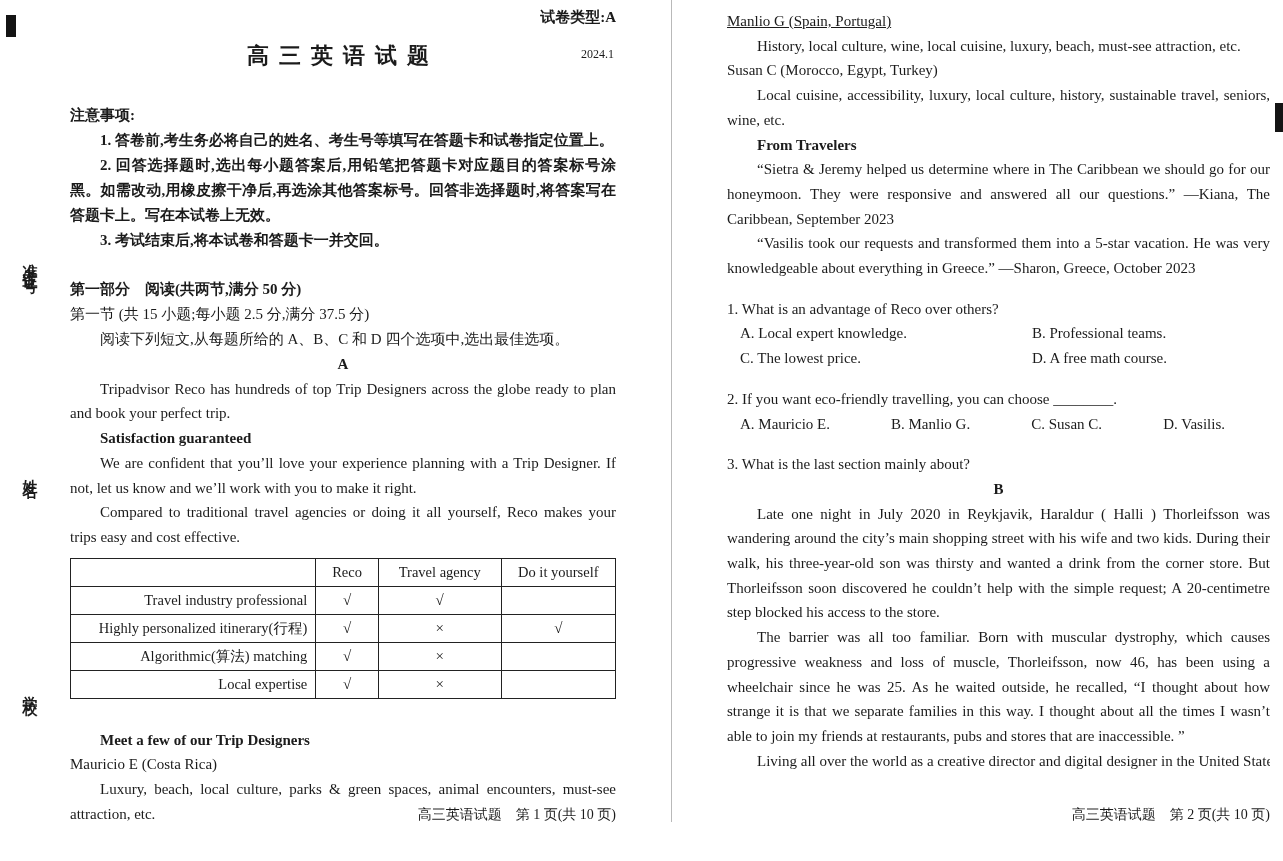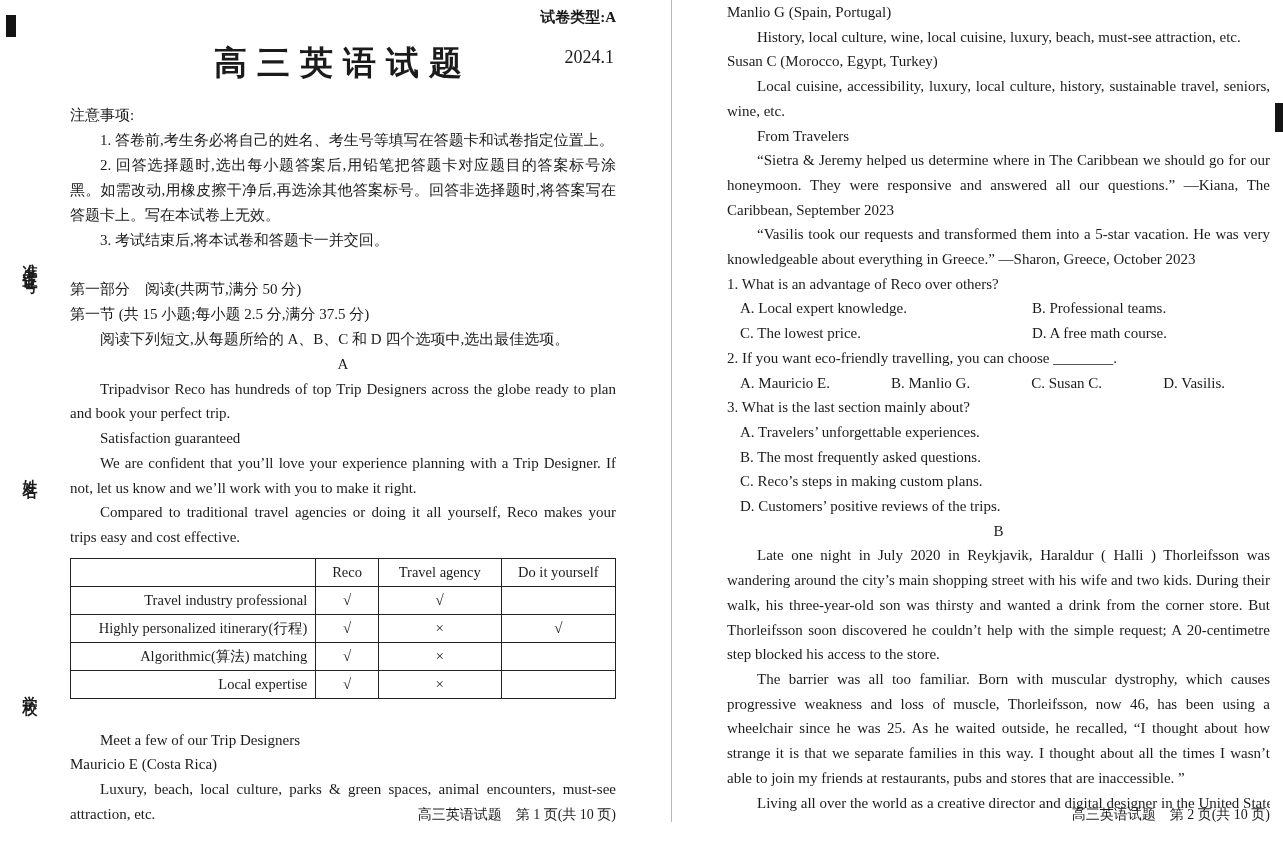--- a/index.html
+++ b/index.html
@@ -24,44 +24,44 @@
   .ml-1 { top:252px; }
   .ml-2 { top:467px; }
   .ml-3 { top:684px; }
 
   .page { position:absolute; top:0; height:834px; }
   .page-left  { left:70px;  width:546px; }
   .page-right { left:727px; width:543px; }
 
   .paper-type { text-align:right; font-weight:bold; padding-top:8px; font-size:15px; }
   .title-row { position:relative; margin-top:14px; height:38px; }
-  h1.title { text-align:center; font-size:33px; letter-spacing:10px; font-weight:bold; }
-  .date { position:absolute; right:2px; top:6px; font-size:18px; font-weight:normal; }
+  h1.title { text-align:center; font-size:22px; letter-spacing:10px; font-weight:bold; }
+  .date { position:absolute; right:2px; top:6px; font-size:12px; font-weight:normal; }
 
   p.cn { line-height:25px; }
-  .bold { font-weight:normal; }
+  .bold { font-weight:bold; }
   .indent { text-indent:2em; }
   .just { text-align:justify; }
   p.en { line-height:24.7px; font-size:15px; }
   .center { text-align:center; }
   .mt-lg { margin-top:24px; }
   .mt-md { margin-top:29px; }
   .clip-line { white-space:nowrap; overflow:hidden; }
 
   table.compare { border-collapse:collapse; width:100%; margin-top:8px; font-size:14.5px;padding-left:32px; }
   .compare col.c0 { width:45%; }
   .compare col.c1 { width:11.5%; }
   .compare col.c2 { width:22.5%; }
   .compare col.c3 { width:21%; }
   .compare th, .compare td { border:1px solid #222; height:28px; padding:0 8px; font-weight:normal; }
   .compare th { text-align:center; }
   .compare td { text-align:right; }
   .compare td.mark { text-align:center; font-size:15px; }
 
-  .question { margin-top:0; }
+  .question { margin-top:16px; }
   .stem { line-height:24.7px; }
   .opt-2col { display:grid; grid-template-columns:292px auto; padding-left:13px; }
   .opt-2col span { line-height:24.7px; }
   .opt-row { display:flex; justify-content:space-between; padding-left:13px; padding-right:45px; }
   .opt-row span { line-height:24.7px; }
   .opt-stack { padding-left:13px; }
   .opt-stack div { line-height:24.7px; }
 
   .footer { position:absolute; bottom:10px; width:100%; text-align:right; font-size:14px; }
 </style>
@@ -144,21 +144,21 @@
   </table>
 
   <p class="en bold indent mt-md">Meet a few of our Trip Designers</p>
   <p class="en">Mauricio E (Costa Rica)</p>
   <p class="en indent just">Luxury, beach, local culture, parks &amp; green spaces, animal encounters, must-see attraction, etc.</p>
 
   <div class="footer">高三英语试题　第 1 页(共 10 页)</div>
 </div>
 
 <div class="page page-right">
-  <p class="en" style="">Manlio G (Spain, Portugal)</p>
+  <p class="en" style="padding-top:9px;text-decoration:underline;">Manlio G (Spain, Portugal)</p>
   <p class="en indent just">History, local culture, wine, local cuisine, luxury, beach, must-see attraction, etc.</p>
   <p class="en">Susan C (Morocco, Egypt, Turkey)</p>
   <p class="en indent just">Local cuisine, accessibility, luxury, local culture, history, sustainable travel, seniors, wine, etc.</p>
 
   <p class="en bold indent">From Travelers</p>
   <p class="en indent just">“Sietra &amp; Jeremy helped us determine where in The Caribbean we should go for our honeymoon. They were responsive and answered all our questions.” —Kiana, The Caribbean, September 2023</p>
   <p class="en indent just">“Vasilis took our requests and transformed them into a 5-star vacation. He was very knowledgeable about everything in Greece.” —Sharon, Greece, October 2023</p>
 
   <div class="question">
     <div class="en stem">1. What is an advantage of Reco over others?</div>
@@ -175,26 +175,20 @@
     <div class="opt-row">
       <span>A. Mauricio E.</span>
       <span>B. Manlio G.</span>
       <span>C. Susan C.</span>
       <span>D. Vasilis.</span>
     </div>
   </div>
 
   <div class="question">
     <div class="en stem">3. What is the last section mainly about?</div>
-    <div class="opt-stack">
-      <div>A. Travelers’ unforgettable experiences.</div>
-      <div>B. The most frequently asked questions.</div>
-      <div>C. Reco’s steps in making custom plans.</div>
-      <div>D. Customers’ positive reviews of the trips.</div>
-    </div>
   </div>
 
   <p class="en center bold">B</p>
   <p class="en indent just">Late one night in July 2020 in Reykjavik, Haraldur ( Halli ) Thorleifsson was wandering around the city’s main shopping street with his wife and two kids. During their walk, his three-year-old son was thirsty and wanted a drink from the corner store. But Thorleifsson soon discovered he couldn’t help with the simple request; A 20-centimetre step blocked his access to the store.</p>
   <p class="en indent just">The barrier was all too familiar. Born with muscular dystrophy, which causes progressive weakness and loss of muscle, Thorleifsson, now 46, has been using a wheelchair since he was 25. As he waited outside, he recalled, “I thought about how strange it is that we separate families in this way. I thought about all the times I wasn’t able to join my friends at restaurants, pubs and stores that are inaccessible. ”</p>
   <p class="en indent clip-line">Living all over the world as a creative director and digital designer in the United States as</p>
 
   <div class="footer">高三英语试题　第 2 页(共 10 页)</div>
 </div>
 

